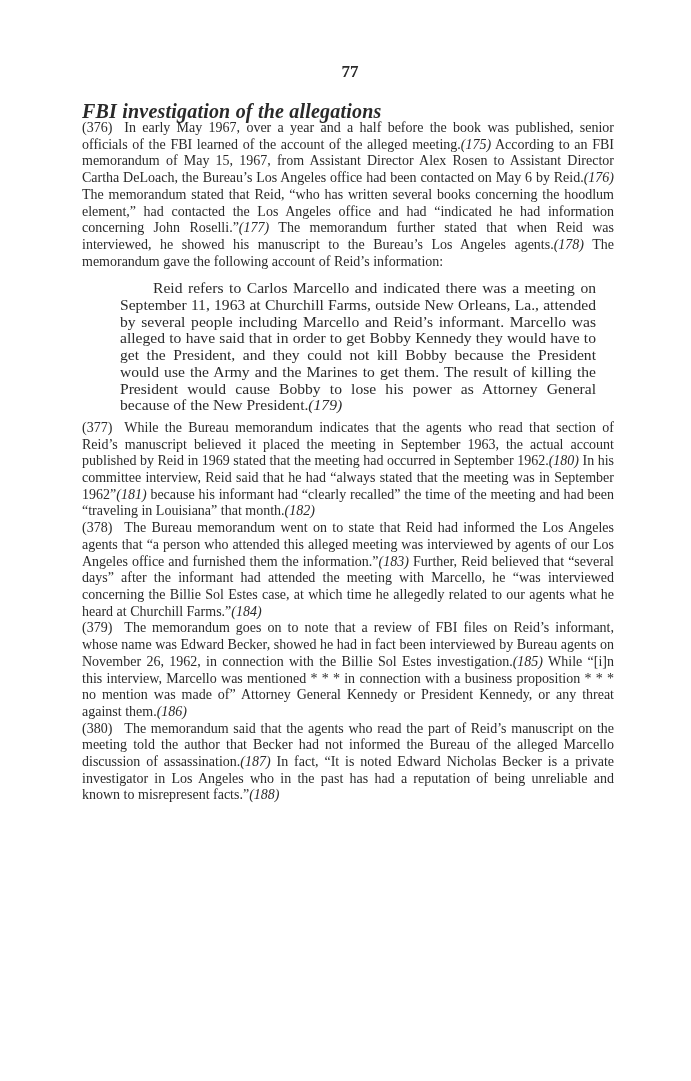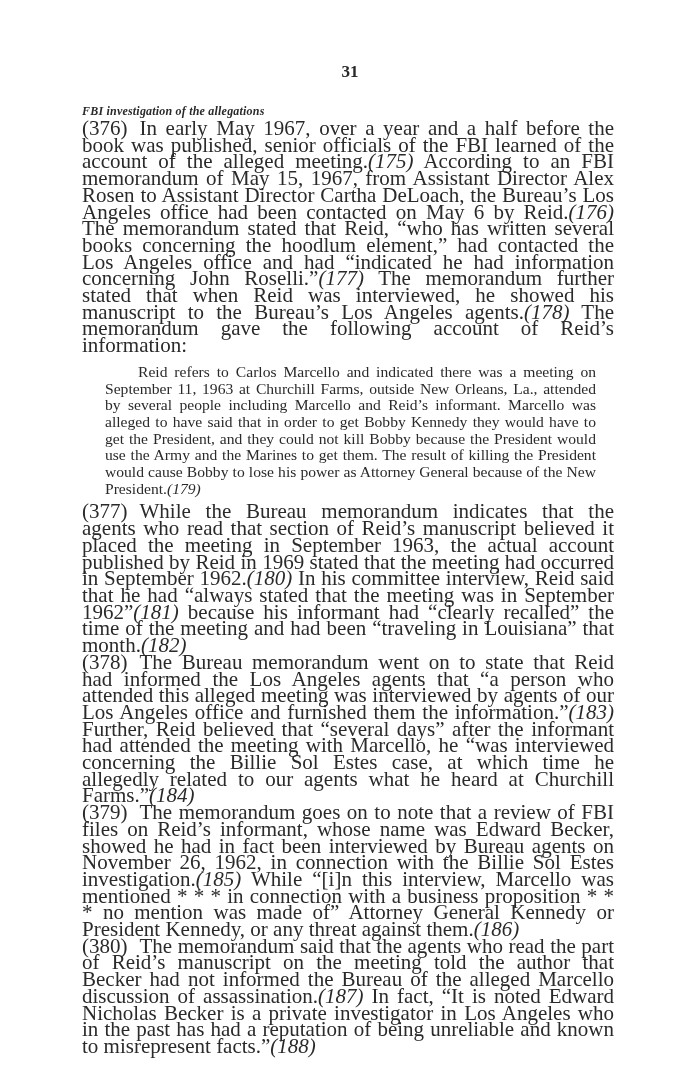--- a/index.html
+++ b/index.html
@@ -24,54 +24,54 @@
     .page-number {
       text-align: center;
       font-size: 17px;
       font-weight: bold;
       line-height: 20px;
       margin: 0 0 21px 0;
       padding-left: 4px;
     }
     .section-heading {
       font-style: italic;
-      font-size: 12px;
+      font-size: 20px;
       line-height: 17px;
       margin: 0;
       letter-spacing: 0.2px;
     }
     .para {
-      font-size: 21px;
+      font-size: 14px;
       line-height: 16.7px;
       text-align: justify;
       margin: 0;
       hyphens: manual;
     }
     .para .pnum {
       display: inline-block;
       margin-right: 12px;
     }
     .blockquote {
-      margin: 10px 18px 6px 23px;
+      margin: 10px 18px 6px 38px;
       font-size: 15.6px;
       line-height: 16.7px;
       text-align: justify;
       text-indent: 33px;
     }
     .fn {
       font-style: italic;
     }
     .case-name {
     }
   </style>
 </head>
 <body>
 
 <div class="page">
-  <div class="page-number">31</div>
+  <div class="page-number">77</div>
   <h2 class="section-heading">FBI investigation of the allegations</h2>
 
   <div id="paras-before">
       <p class="para"><span class="pnum">(376)</span><span>In early May 1967, over a year and a half before the book was published, senior officials of the FBI learned of the account of the alleged meeting.</span><span class="fn">(175)</span><span> According to an FBI memorandum of May 15, 1967, from Assistant Director Alex Rosen to Assistant Director Cartha DeLoach, the Bureau’s Los Angeles office had been contacted on May 6 by Reid.</span><span class="fn">(176)</span><span> The memorandum stated that Reid, “who has written several books concerning the hoodlum element,” had contacted the Los Angeles office and had “indicated he had information concerning John Roselli.”</span><span class="fn">(177)</span><span> The memorandum further stated that when Reid was interviewed, he showed his manuscript to the Bureau’s Los Angeles agents.</span><span class="fn">(178)</span><span> The memorandum gave the following account of Reid’s information:</span></p>
     </div>
 
   <div class="blockquote">
     <span>Reid refers to Carlos Marcello and indicated there was a meeting on September 11, 1963 at Churchill Farms, outside New Orleans, La., attended by several people including Mar­cello and Reid’s informant. Marcello was alleged to have said that in order to get Bobby Kennedy they would have to get the President, and they could not kill Bobby because the President would use the Army and the Marines to get them. The result of killing the President would cause Bobby to lose his power as Attorney General because of the New President.</span><span class="fn">(179)</span>
   </div>
 

